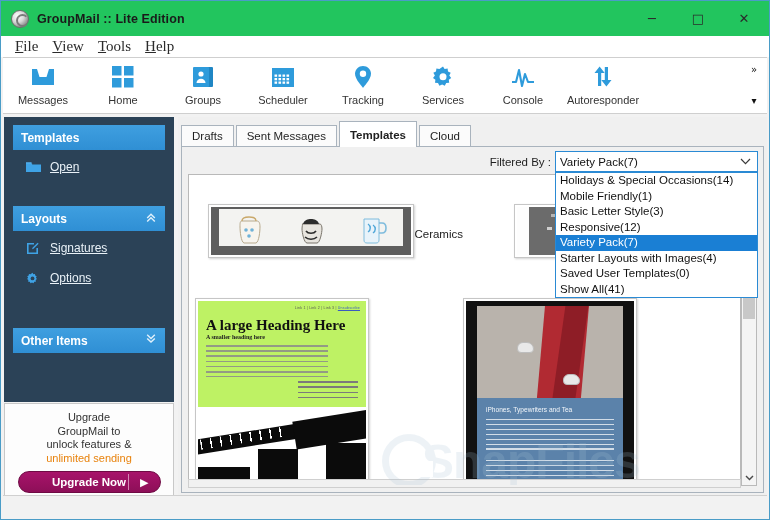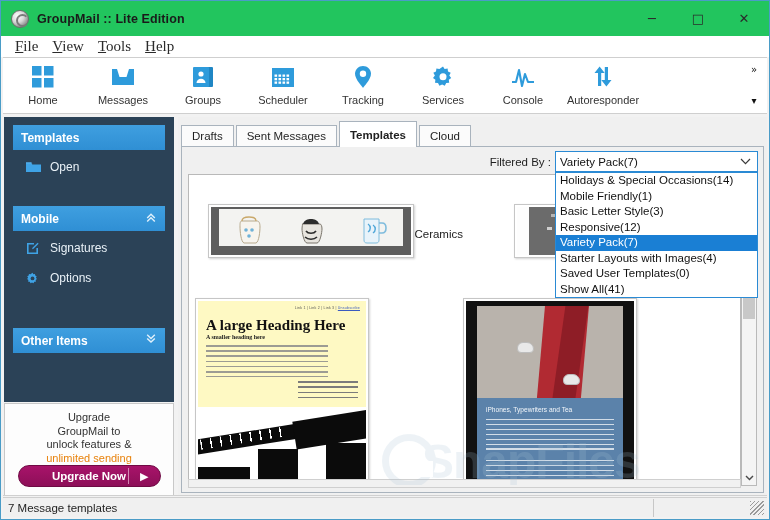--- a/index.html
+++ b/index.html
@@ -83,32 +83,32 @@
     background: linear-gradient(to bottom, #3f9fe0 0%, #2f8fd4 100%);
     display: flex; align-items: center; justify-content: space-between;
     padding: 0 8px;
   }
   .panel-hdr .ttl { color: #ffffff; font-size: 12px; font-weight: bold; }
   .panel-hdr .chev { color: #dff0fb; font-size: 11px; font-family: "DejaVu Sans", sans-serif; }
   .side-item {
     display: flex; align-items: center; height: 26px; padding-left: 22px; margin-top: 4px;
   }
   .side-item .sico { width: 20px; color: #3fa3e6; font-size: 12px; display:flex; align-items:center; }
-  .side-item .slbl { color: #e9f1f7; font-size: 12px; margin-left: 4px; }
+  .side-item .slbl { color: #e9f1f7; font-size: 12px; margin-left: 4px; text-decoration: underline; }
 
   
   #upgrade {
     position: absolute; left: 3px; top: 402px; width: 170px; height: 93px;
     background: #fdfdfd; border: 1px solid #c8c8c8;
     display: flex; flex-direction: column; align-items: center; padding-top: 7px;
   }
   #upgrade .ln { font-size: 11px; color: #333; line-height: 13.5px; }
   #upgrade .hl { color: #e8820c; font-weight: normal; }
   #upgrade-btn {
-    width: 143px; height: 22px; border-radius: 11px;
+    margin-top: 6px; width: 143px; height: 22px; border-radius: 11px;
     background: linear-gradient(to bottom, #a8136a 0%, #8d0f58 100%);
     border: 1px solid #6f0a44;
     display: flex; align-items: center; justify-content: center; position: relative;
   }
   #upgrade-btn .t { color: #fff; font-size: 11.5px; font-weight: bold; }
   #upgrade-btn .sep { position: absolute; right: 31px; top: 2px; bottom: 2px; width: 1px; background: #d487b4; }
   #upgrade-btn .arw { position: absolute; right: 11px; color: #fff; font-size: 11px; font-family:"DejaVu Sans",sans-serif; }
 
   
   #content {
@@ -160,21 +160,21 @@
   .th-ceramics { width: 200px; height: 48px; background: #5e5e5e; position: relative; overflow: hidden; }
   .th-ceramics .band { position:absolute; left:8px; right:8px; top:2px; bottom:9px; background:#f3f3f1; display:flex; align-items:flex-end; justify-content:space-around; }
   .pot { width: 34px; height: 34px; }
   .th-frag { width: 200px; height: 48px; background: #6b6b6b; position: relative; overflow: hidden; border-left: 12px solid #fdfdfd; }
   .th-frag .dots { position: absolute; left: 18px; top: 20px; right: 10px; height: 3px;
     background: repeating-linear-gradient(to right, #cfcfcf 0 5px, transparent 5px 13px); }
   .th-frag .topline { position:absolute; left: 22px; top: 7px; right: 14px; height: 3px;
     background: repeating-linear-gradient(to right, #b6b6b6 0 14px, transparent 14px 18px); }
 
   
-  .th-music { width: 168px; height: 196px; background: #fef9c3; position: relative; overflow: hidden; }
+  .th-music { width: 168px; height: 196px; background: #bef264; position: relative; overflow: hidden; }
   .m-nav { position:absolute; right:6px; top:5px; font-size:3.6px; color:#555; letter-spacing:.2px; }
   .m-nav i { color:#3b5bbf; font-style: normal; text-decoration: underline; }
   .m-h1 { position:absolute; left:8px; top:16px; font-family:"Liberation Serif", serif; font-weight:bold; font-size:15px; color:#111; }
   .m-h2 { position:absolute; left:8px; top:33px; font-family:"Liberation Serif", serif; font-weight:bold; font-size:6px; color:#222; }
   .m-body { position:absolute; left:8px; top:44px; width:122px; height:32px;
     background: repeating-linear-gradient(to bottom, #8b8b8b 0 1.6px, transparent 1.6px 5.2px); opacity:.85; }
   .m-meta { position:absolute; right:8px; top:80px; width:60px; height:17px;
     background: repeating-linear-gradient(to bottom, #7b7b7b 0 1.5px, transparent 1.5px 5.4px); }
   .m-art { position:absolute; left:0; right:0; bottom:0; height:90px; background:#ffffff; overflow:hidden; }
   .m-art .blk { position:absolute; background:#0b0b0b; }
@@ -247,38 +247,38 @@
     <div class="menu-item"><u>F</u><span>ile</span></div>
     <div class="menu-item"><u>V</u>iew</div>
     <div class="menu-item"><u>T</u>ools</div>
     <div class="menu-item"><u>H</u>elp</div>
   </div>
 
   <div id="ribbon">
 
     <div class="rb-item">
       <div class="rb-ico">
+        <svg width="26" height="24" viewBox="0 0 26 24">
+            <path d="M2 4h22v16H2z" fill="#2e9bdb"></path>
+            <path d="M7 4h12l-2.5 8h-7z" fill="#ffffff"></path>
+          </svg>
+      </div>
+      <div class="rb-label">Messages</div>
+    </div>
+
+    <div class="rb-item">
+      <div class="rb-ico">
         <svg width="24" height="24" viewBox="0 0 24 24">
             <rect x="1" y="1" width="9.5" height="9.5" fill="#2e9bdb"></rect>
             <rect x="13" y="1" width="9.5" height="9.5" fill="#2e9bdb"></rect>
             <rect x="1" y="13" width="9.5" height="9.5" fill="#2e9bdb"></rect>
             <rect x="13" y="13" width="9.5" height="9.5" fill="#2e9bdb"></rect>
           </svg>
       </div>
       <div class="rb-label">Home</div>
-    </div>
-
-    <div class="rb-item">
-      <div class="rb-ico">
-        <svg width="26" height="24" viewBox="0 0 26 24">
-            <path d="M2 4h22v16H2z" fill="#2e9bdb"></path>
-            <path d="M7 4h12l-2.5 8h-7z" fill="#ffffff"></path>
-          </svg>
-      </div>
-      <div class="rb-label">Messages</div>
     </div>
 
     <div class="rb-item">
       <div class="rb-ico">
         <svg width="24" height="24" viewBox="0 0 24 24">
             <rect x="6" y="2" width="16" height="20" rx="1" fill="#1f86c4"></rect>
             <rect x="2" y="2" width="16" height="20" rx="1" fill="#2e9bdb"></rect>
             <circle cx="10" cy="9" r="2.6" fill="#fff"></circle>
             <path d="M5.5 18c0-2.6 2-4.2 4.5-4.2s4.5 1.6 4.5 4.2z" fill="#fff"></path>
           </svg>
@@ -366,21 +366,21 @@
       <span class="sico">
         <svg width="15" height="12" viewBox="0 0 15 12">
             <path d="M0 2h5l1.4 1.6H15V11H0z" fill="#3fa3e6"></path>
             <path d="M0 1.2h5.2l1.2 1.4H0z" fill="#56b2ee"></path>
           </svg>
       </span>
       <span class="slbl">Open</span>
     </div>
 
     <div class="panel-hdr" style="margin-top:26px">
-      <span class="ttl">Mobile</span>
+      <span class="ttl">Layouts</span>
       <span class="chev">
         <svg width="12" height="11" viewBox="0 0 12 11">
             <path d="M6 1.3l4.3 4.1-1 1L6 3.3 2.7 6.4l-1-1z" fill="#dff0fb"></path>
             <path d="M6 4.8l4.3 4.1-1 1L6 6.8 2.7 9.9l-1-1z" fill="#dff0fb"></path>
           </svg>
       </span>
     </div>
     <div class="side-item">
       <span class="sico">
         <svg width="13" height="13" viewBox="0 0 13 13">
@@ -565,19 +565,14 @@
         <div class="copt">Starter Layouts with Images(4)</div>
         <div class="copt">Saved User Templates(0)</div>
         <div class="copt">Show All(41)</div>
       </div>
 
     </div>
   </div>
 
   <div id="outer-sep"></div>
 
-  <div id="statusbar">
-    <div id="status-text">7 Message templates</div>
-    <div id="status-panel2"></div>
-    <div id="grip"></div>
-  </div>
 
 </div>
 
 </body></html>

